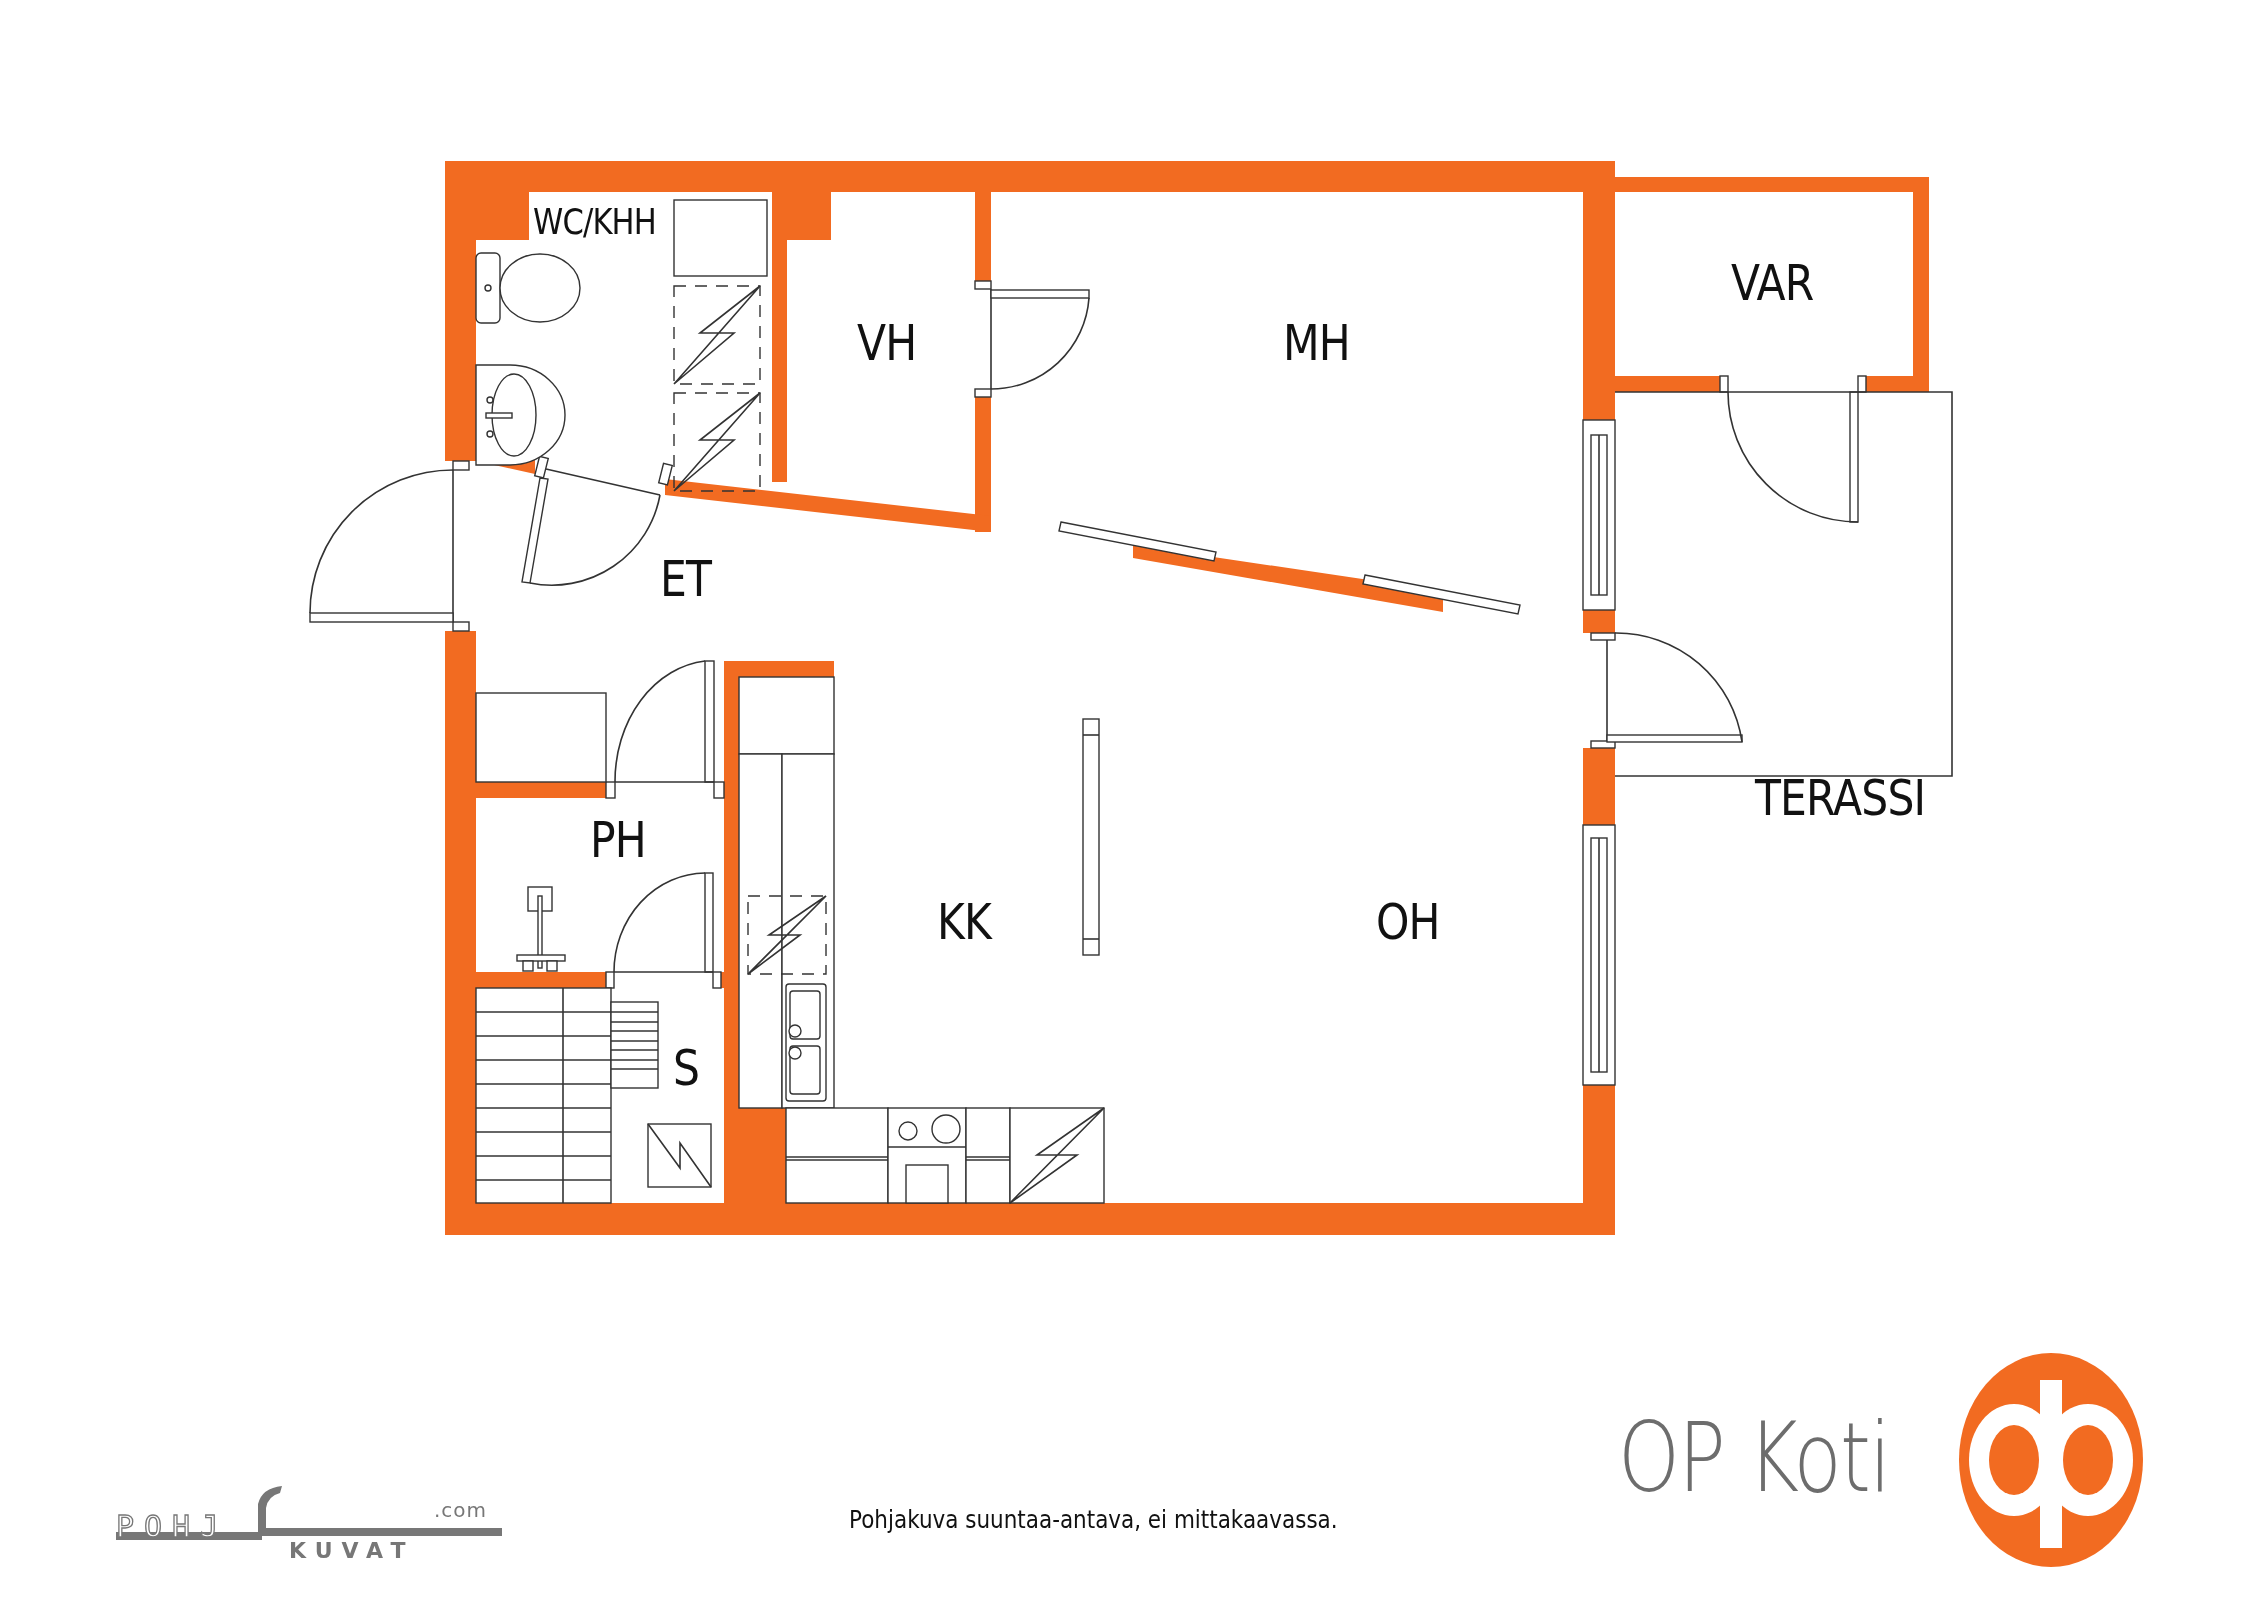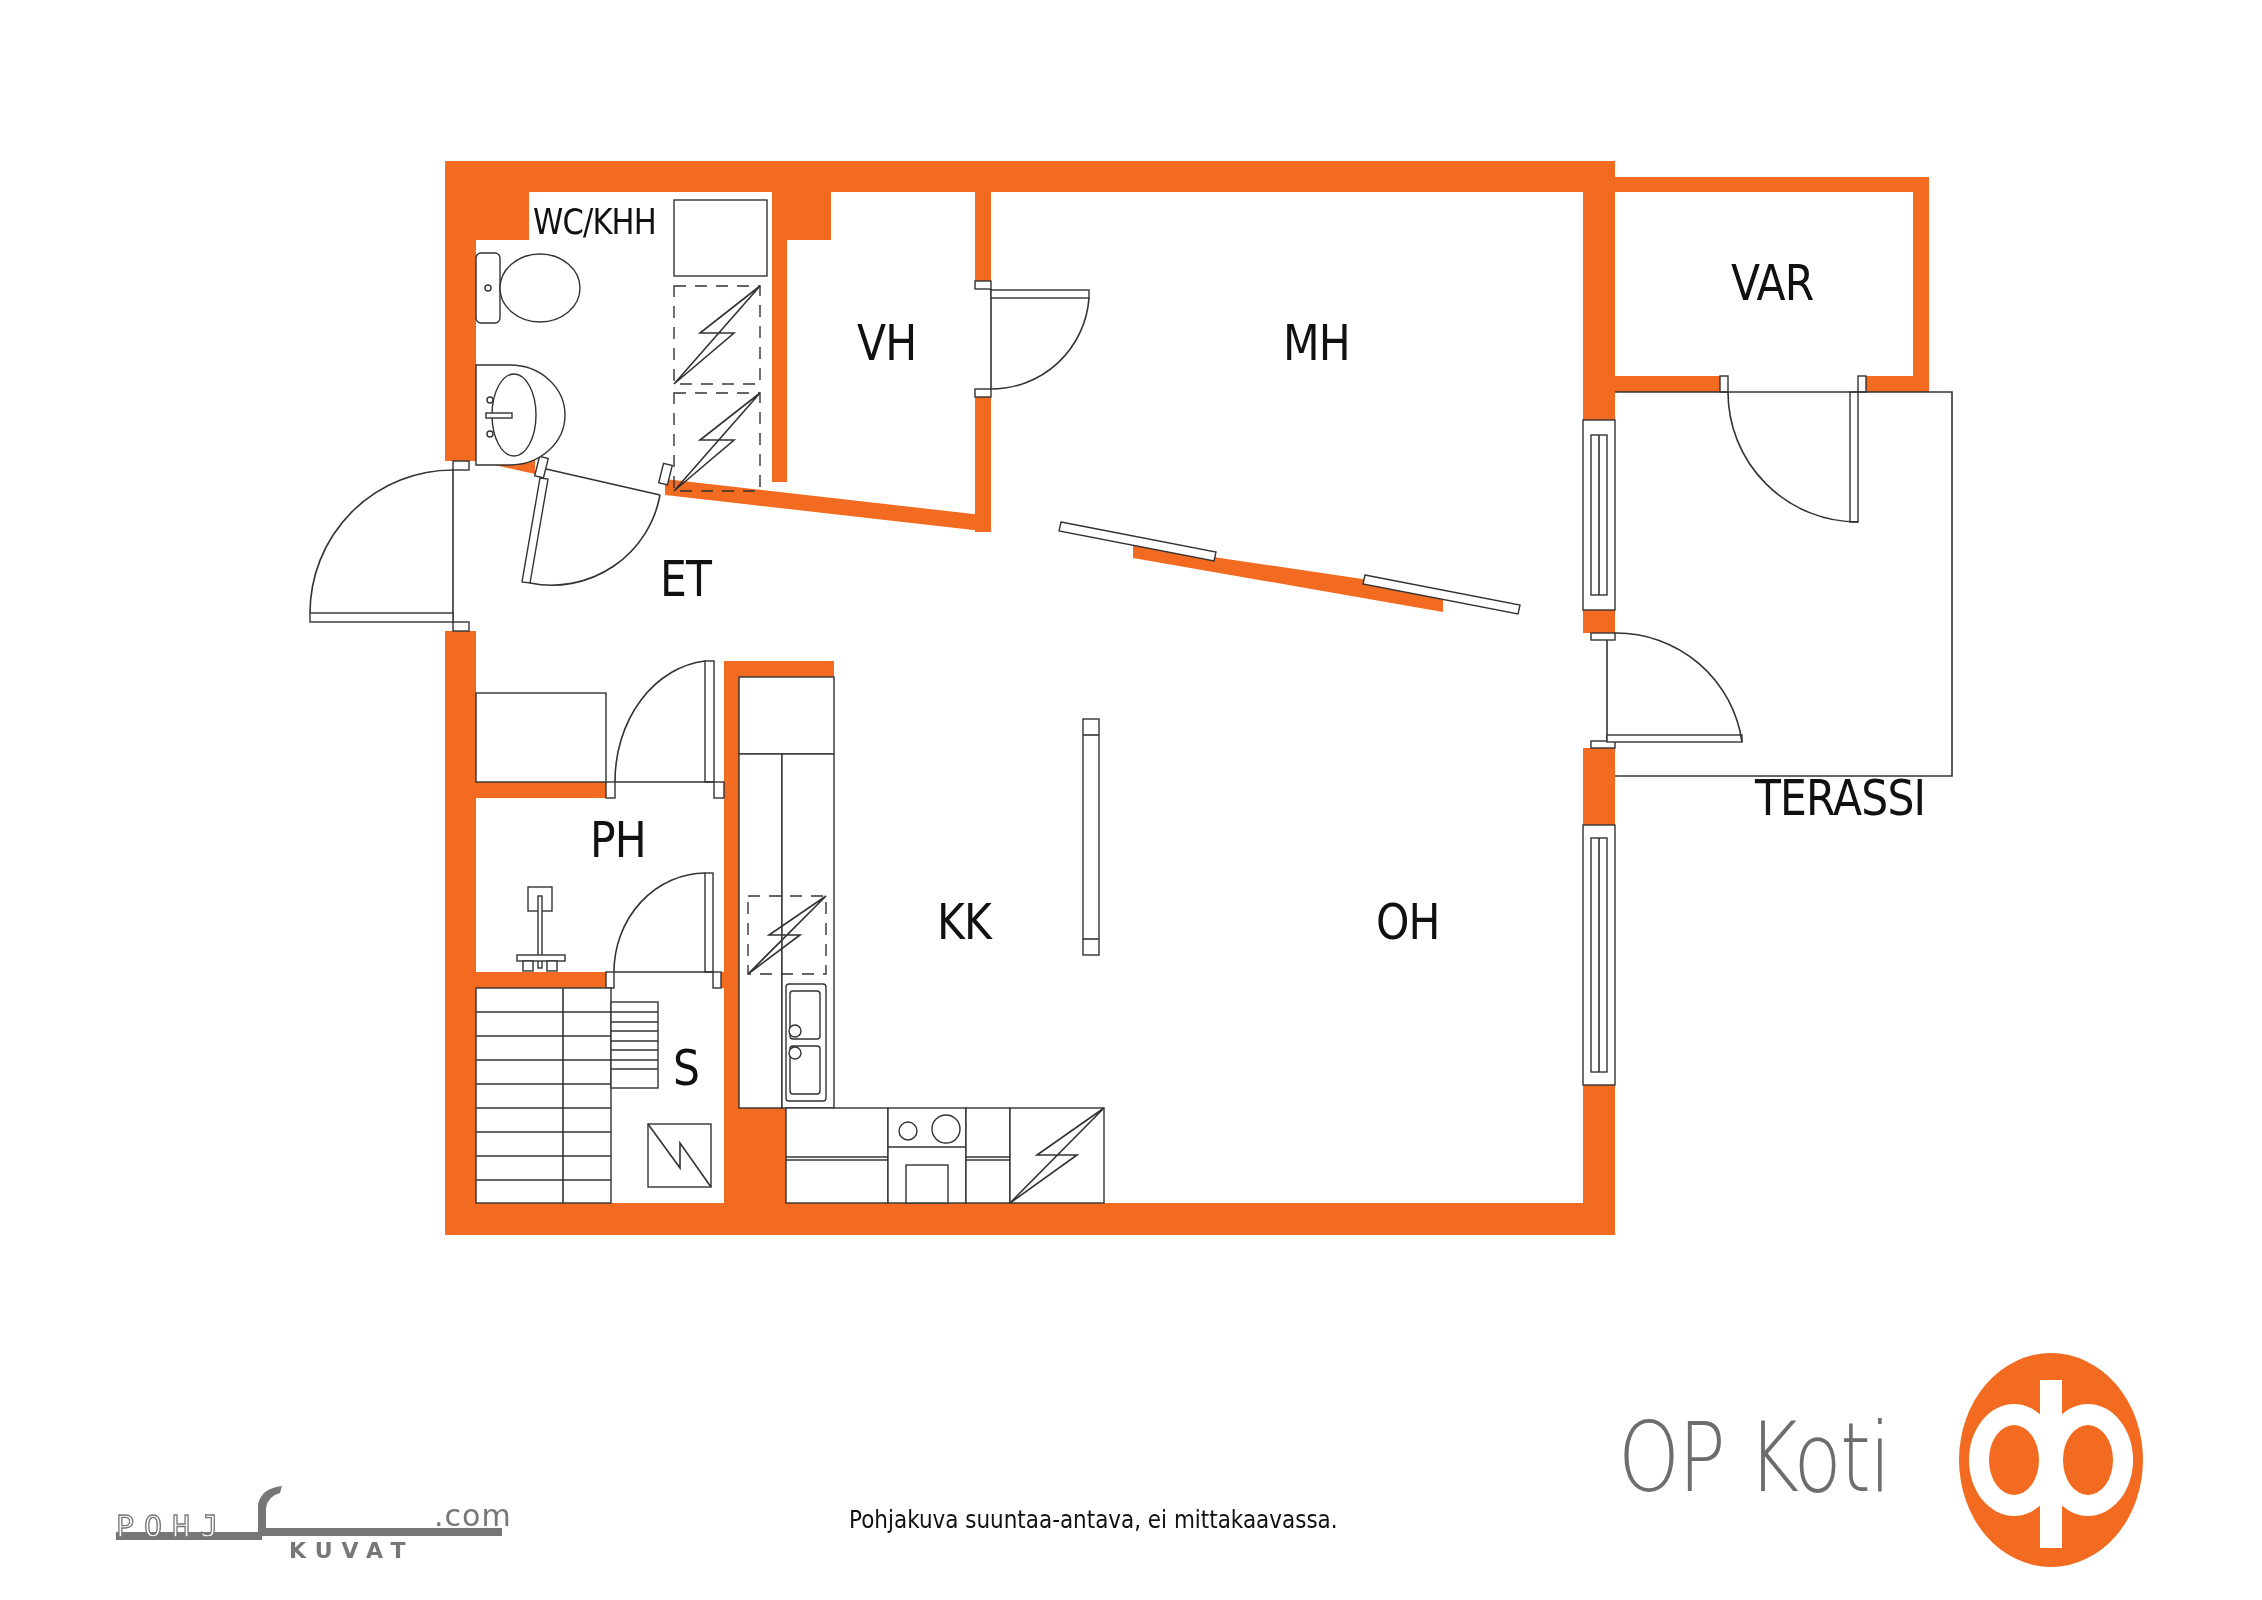--- a/index.html
+++ b/index.html
@@ -9,21 +9,21 @@
   .line { fill: none; stroke: #333; stroke-width: 1.6; }
   .thin { fill: #fff; stroke: #333; stroke-width: 1.4; }
   .dash { fill: none; stroke: #333; stroke-width: 1.4; stroke-dasharray: 12 9; }
   .room-label { position: absolute; font-family: "DejaVu Sans", sans-serif; color: #111; font-size: 50px; line-height: 1; white-space: nowrap; letter-spacing: -1px; transform: scaleX(0.85); transform-origin: left top; }
   .room-label.small { font-size: 36px; }
   .footer-note { position: absolute; left: 849px; top: 1505px; font-family: "DejaVu Sans", sans-serif; font-size: 25px; color: #111; transform: scaleX(0.86); transform-origin: left top; white-space: nowrap; }
   .brand-text { position: absolute; left: 1618px; top: 1402px; font-family: "DejaVu Sans", sans-serif; font-size: 96px; color: #6d6d6d; letter-spacing: -2px; transform: scaleX(0.82); transform-origin: left top; white-space: nowrap; font-weight: 300; }
   .pohj { position: absolute; left: 116px; top: 1490px; height: 46px; width: 390px; }
   .pohj-a { position: absolute; left: 0; top: 0; font-family: "DejaVu Sans Mono", monospace; font-size: 30px; color: #fff; -webkit-text-stroke: 1.3px #777; letter-spacing: 10px; margin-top: 19px; }
   .pohj-b { position: absolute; left: 173px; top: 0; font-family: "DejaVu Sans", sans-serif; font-weight: bold; font-size: 22px; color: #777; letter-spacing: 9px; margin-top: 48px; }
-  .pohj-c { position: absolute; left: 318px; top: 8px; font-family: "DejaVu Sans", sans-serif; font-size: 30px; color: #777; letter-spacing: 1px; }
+  .pohj-c { position: absolute; left: 318px; top: 8px; font-family: "DejaVu Sans", sans-serif; font-size: 20px; color: #777; letter-spacing: 1px; }
 </style>
 </head>
 <body>
 
 <svg id="plan" viewBox="0 0 2262 1600" xmlns="http://www.w3.org/2000/svg">
 
   <g>
 
     <rect class="wall" x="445" y="161" width="1170" height="31"></rect>
 

